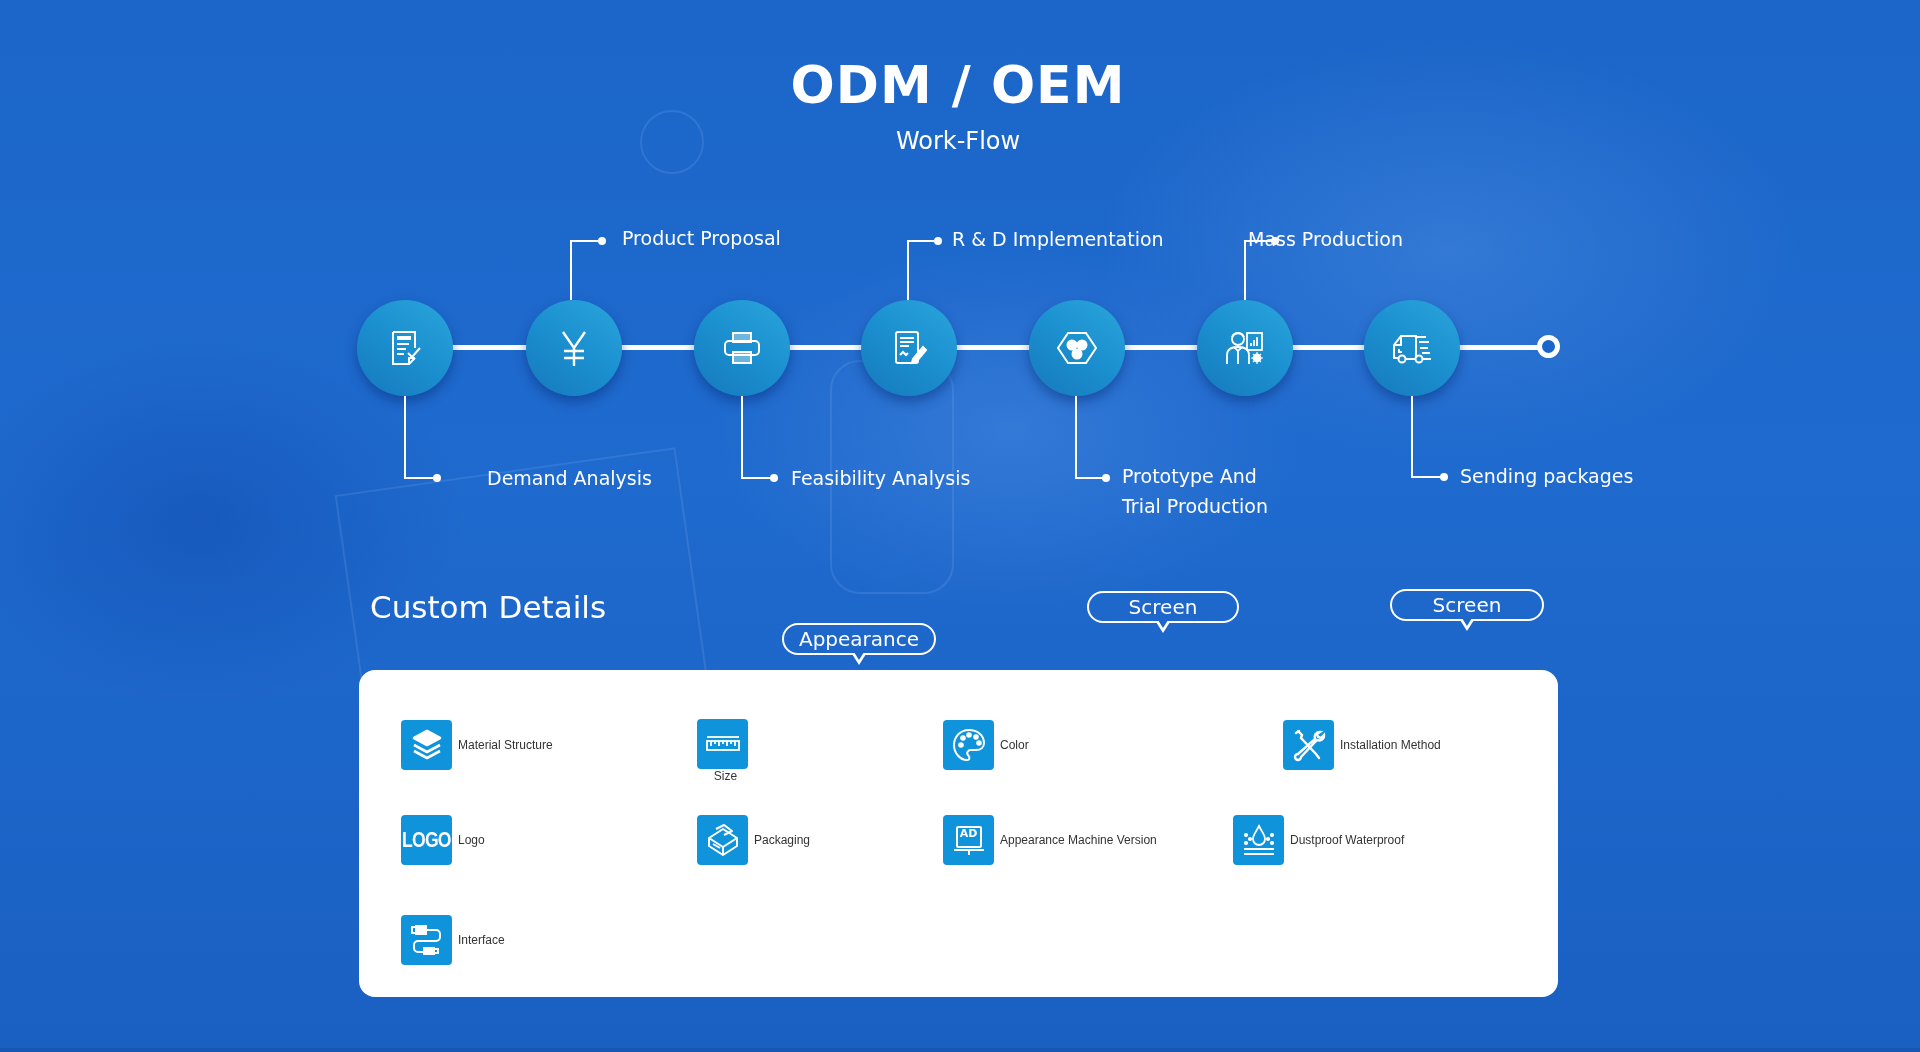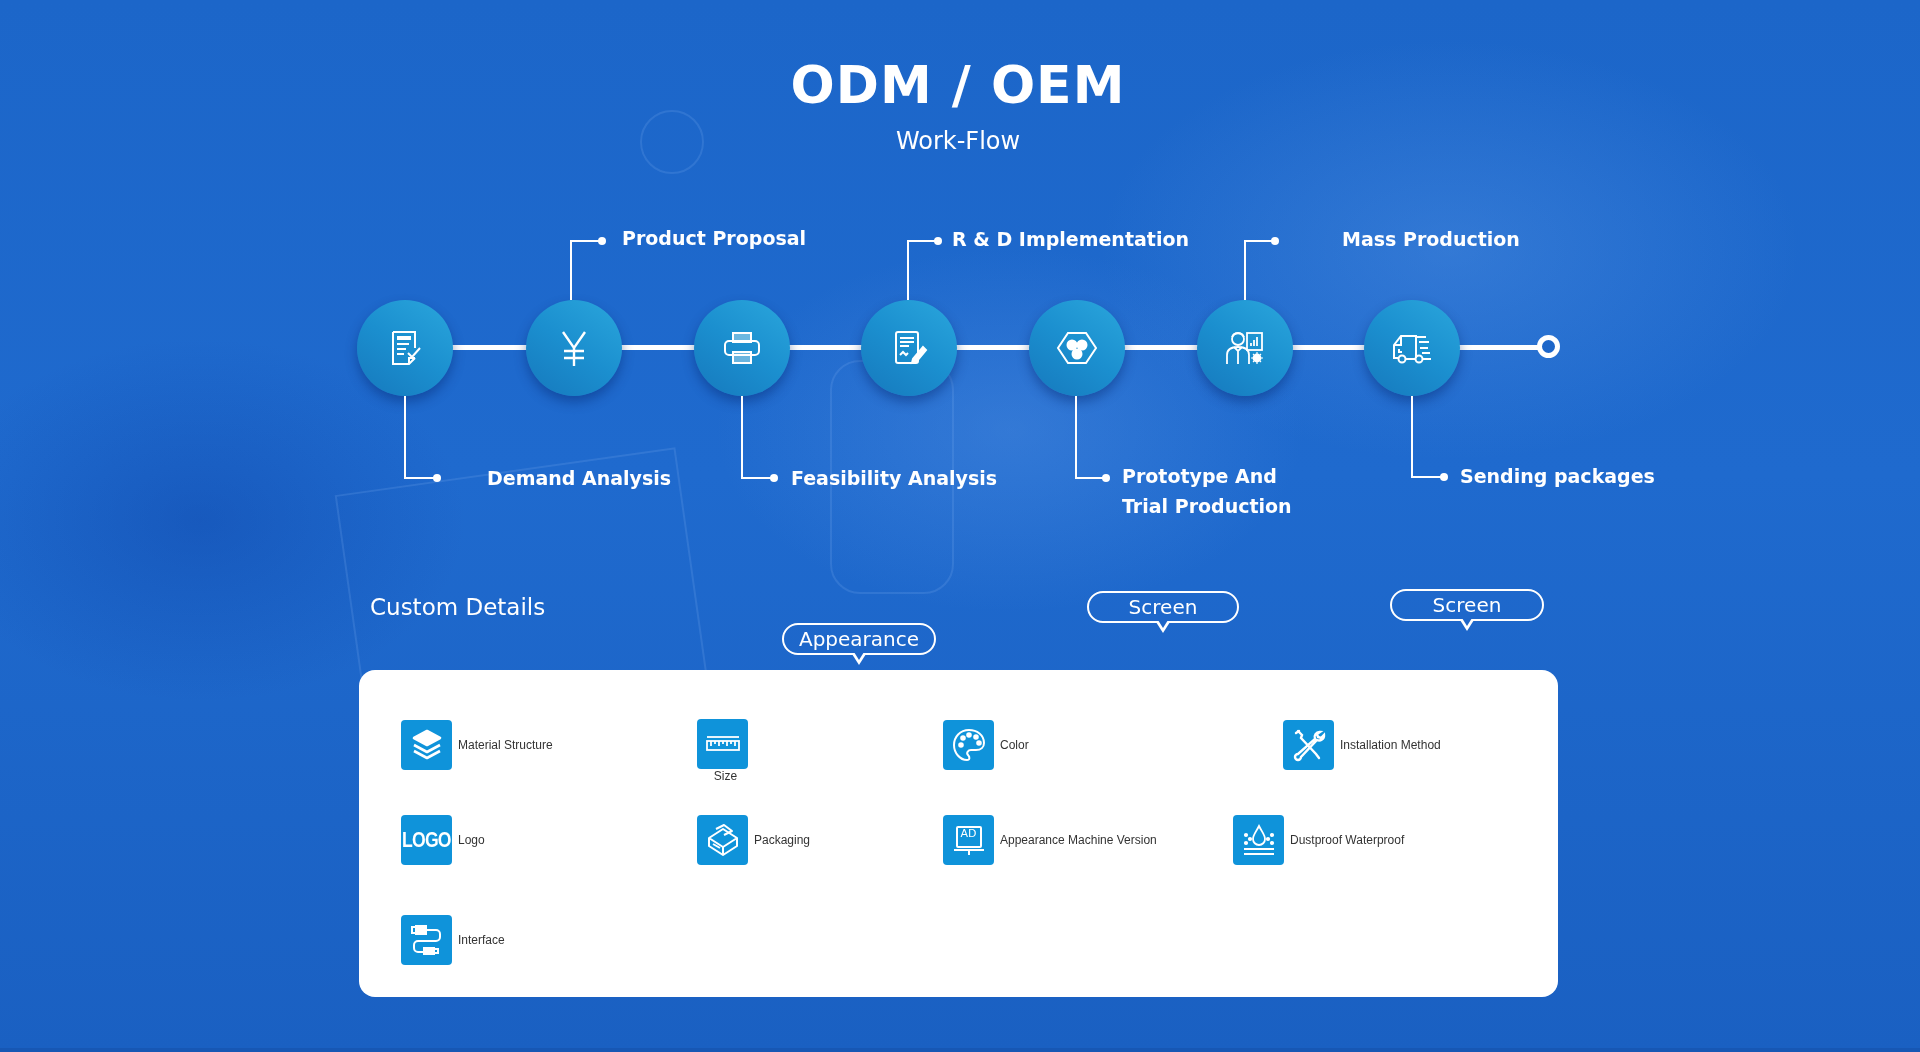--- a/index.html
+++ b/index.html
@@ -38,25 +38,25 @@
     background: linear-gradient(35deg, #1679bd 0%, #1b8fcf 50%, #2aa6dc 100%);
     box-shadow: 0 6px 12px rgba(5,40,110,0.45);
     display:flex; align-items:center; justify-content:center;
   }
   .step-circle svg { width:44px; height:44px; }
 
   .conn-v { position:absolute; width:2px; background:#fff; }
   .conn-h { position:absolute; height:2px; background:#fff; }
   .conn-dot { position:absolute; width:8px; height:8px; border-radius:50%; background:#fff; }
   .step-label {
-    position:absolute; color:#fff; font-weight:bold; font-size:19px; line-height:30px; white-space:nowrap;
+    position:absolute; color:#fff; font-weight:normal; font-size:19px; line-height:30px; white-space:nowrap;
   }
 
   .custom-title {
-    position:absolute; left:370px; top:590px; color:#fff; font-size:23px; line-height:34px;
+    position:absolute; left:370px; top:590px; color:#fff; font-size:31px; line-height:34px;
   }
   .bubble {
     position:absolute; height:28px; border:2px solid #fff; border-radius:16px;
     color:#fff; font-size:20px; line-height:28px; text-align:center; box-sizing:content-box;
   }
   .bubble-tail {
     position:absolute; bottom:-12px; left:50%; width:0; height:0; margin-left:-7px;
     border-left:7px solid transparent; border-right:7px solid transparent; border-top:11px solid #fff;
   }
   .bubble-tail::after {
@@ -170,21 +170,21 @@
         <path d="M15 24v14M11 21l4 4 4-4"></path>
       <rect x="24" y="7" width="15" height="17"></rect>
         <path d="M28 20v-3M31 20v-6M34 20v-9"></path>
       <circle cx="34" cy="32" r="3.5" fill="#fff"></circle>
         <path d="M34 26v12M28 32h12M30 28l8 8M38 28l-8 8" stroke-width="1.2"></path>
     </svg>
   </div>
   <div class="conn-v" style="left:1244px;top:240px;height:60px;"></div>
   <div class="conn-h" style="left:1244px;top:240px;width:31px;"></div>
   <div class="conn-dot" style="left:1271px;top:237px;"></div>
-  <div class="step-label" style="left:1342px;top:224px;">Mass Production</div>
+  <div class="step-label" style="left:1248px;top:224px;">Mass Production</div>
 
   <div class="step-circle" style="left:1364px;top:300px;">
     <svg viewBox="0 0 44 44" fill="none" stroke="#fff" stroke-width="2">
       <path d="M17 10h9v22"></path>
         <path d="M17 10l-6 0-7 9v13h4"></path>
         <path d="M4 19h7v-9"></path>
       <path d="M9 23v3h3"></path>
       <circle cx="12" cy="33" r="3.5"></circle>
         <circle cx="29" cy="33" r="3.5"></circle>
       <path d="M16 33h9M33 33h8"></path>
@@ -275,21 +275,21 @@
     </svg>
   </div>
   <span class="item-label">Packaging</span>
 </div>
 <div class="item" style="left:943px;top:814px;">
   <div class="item-icon" style="position:relative;">
     <svg viewBox="0 0 38 38" fill="none" stroke="#fff" stroke-width="2">
       <rect x="7" y="6" width="24" height="20" rx="1"></rect>
         <path d="M4 29h30M19 29v5"></path>
     </svg>
-    <span style="position:absolute;left:0;right:0;top:12px;text-align:center;color:#fff;font-weight:normal;font-size:11px;">AD</span>
+    <span style="position:absolute;left:0;right:0;top:12px;text-align:center;color:#fff;font-weight:bold;font-size:11px;">AD</span>
   </div>
   <span class="item-label">Appearance Machine Version</span>
 </div>
 <div class="item" style="left:1233px;top:814px;align-items:center;">
   <div class="item-icon">
     <svg viewBox="0 0 38 38" fill="none" stroke="#fff" stroke-width="1.8">
       <path d="M19 5c-3 6-6 9-6 13a6 6 0 0 0 12 0c0-4-3-7-6-13z"></path>
       <circle cx="6" cy="14" r="1.2" fill="#fff"></circle>
         <circle cx="10" cy="18" r="1.2" fill="#fff"></circle>
         <circle cx="6" cy="22" r="1.2" fill="#fff"></circle>

